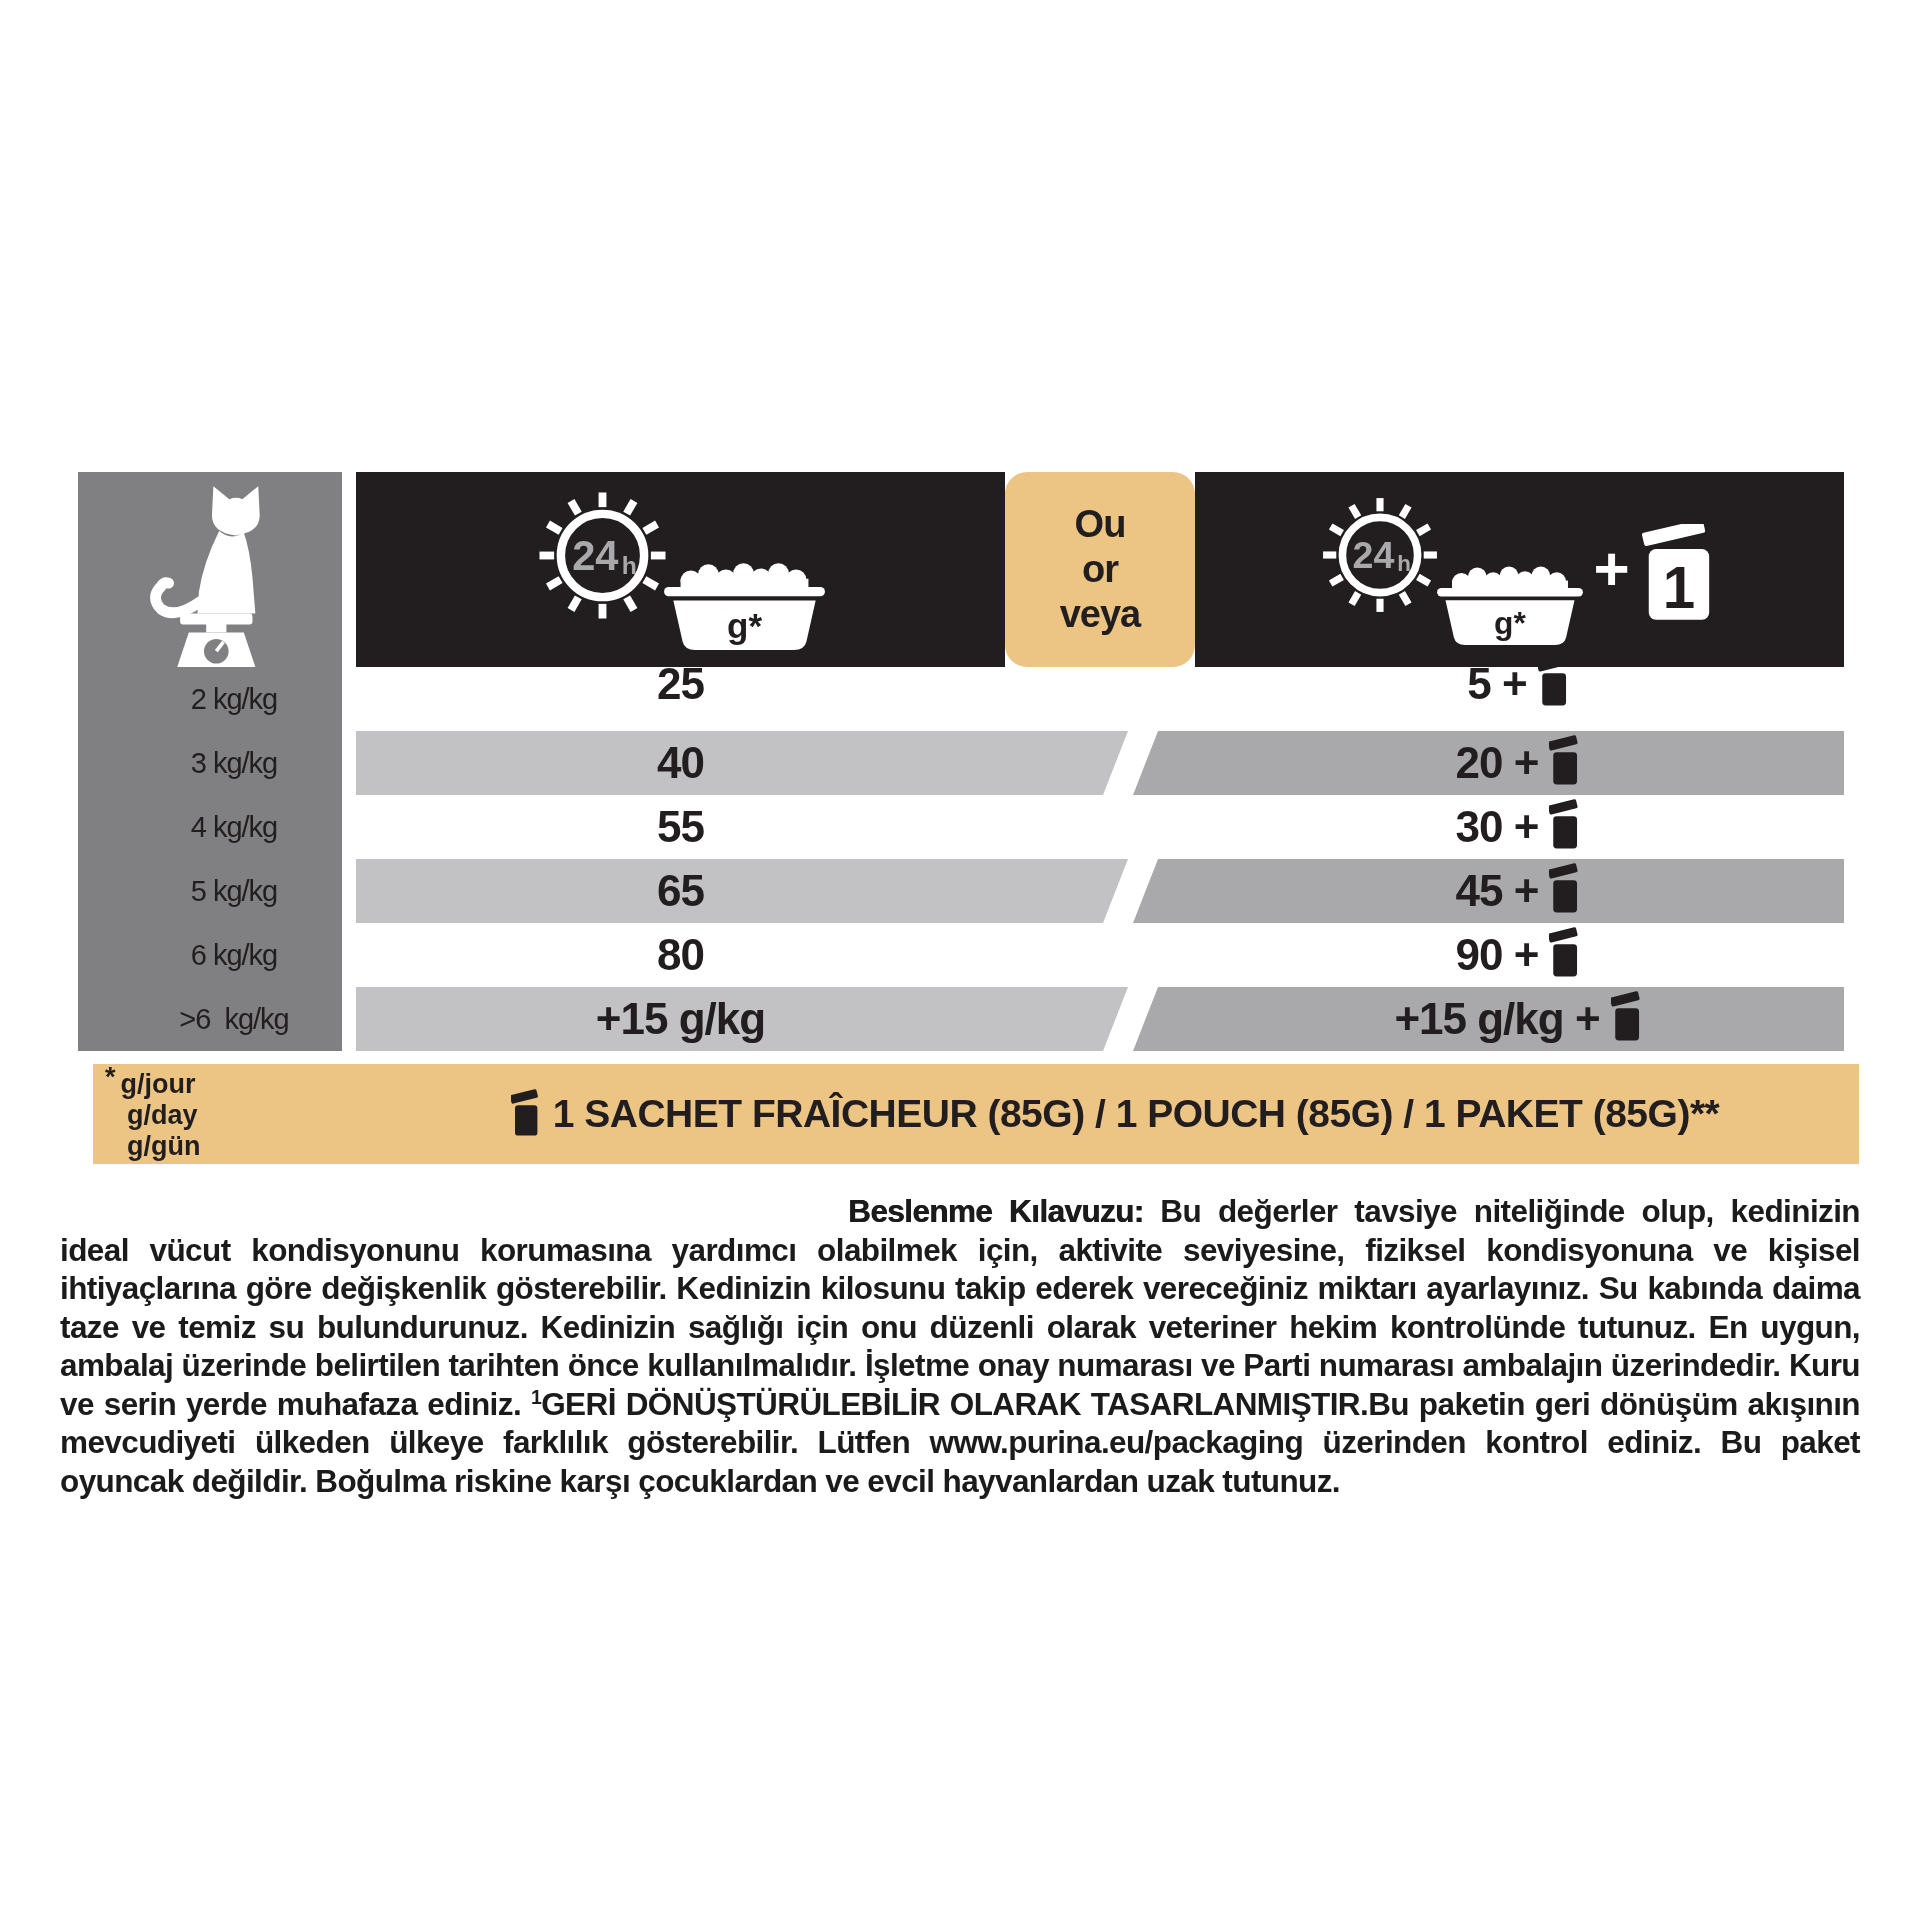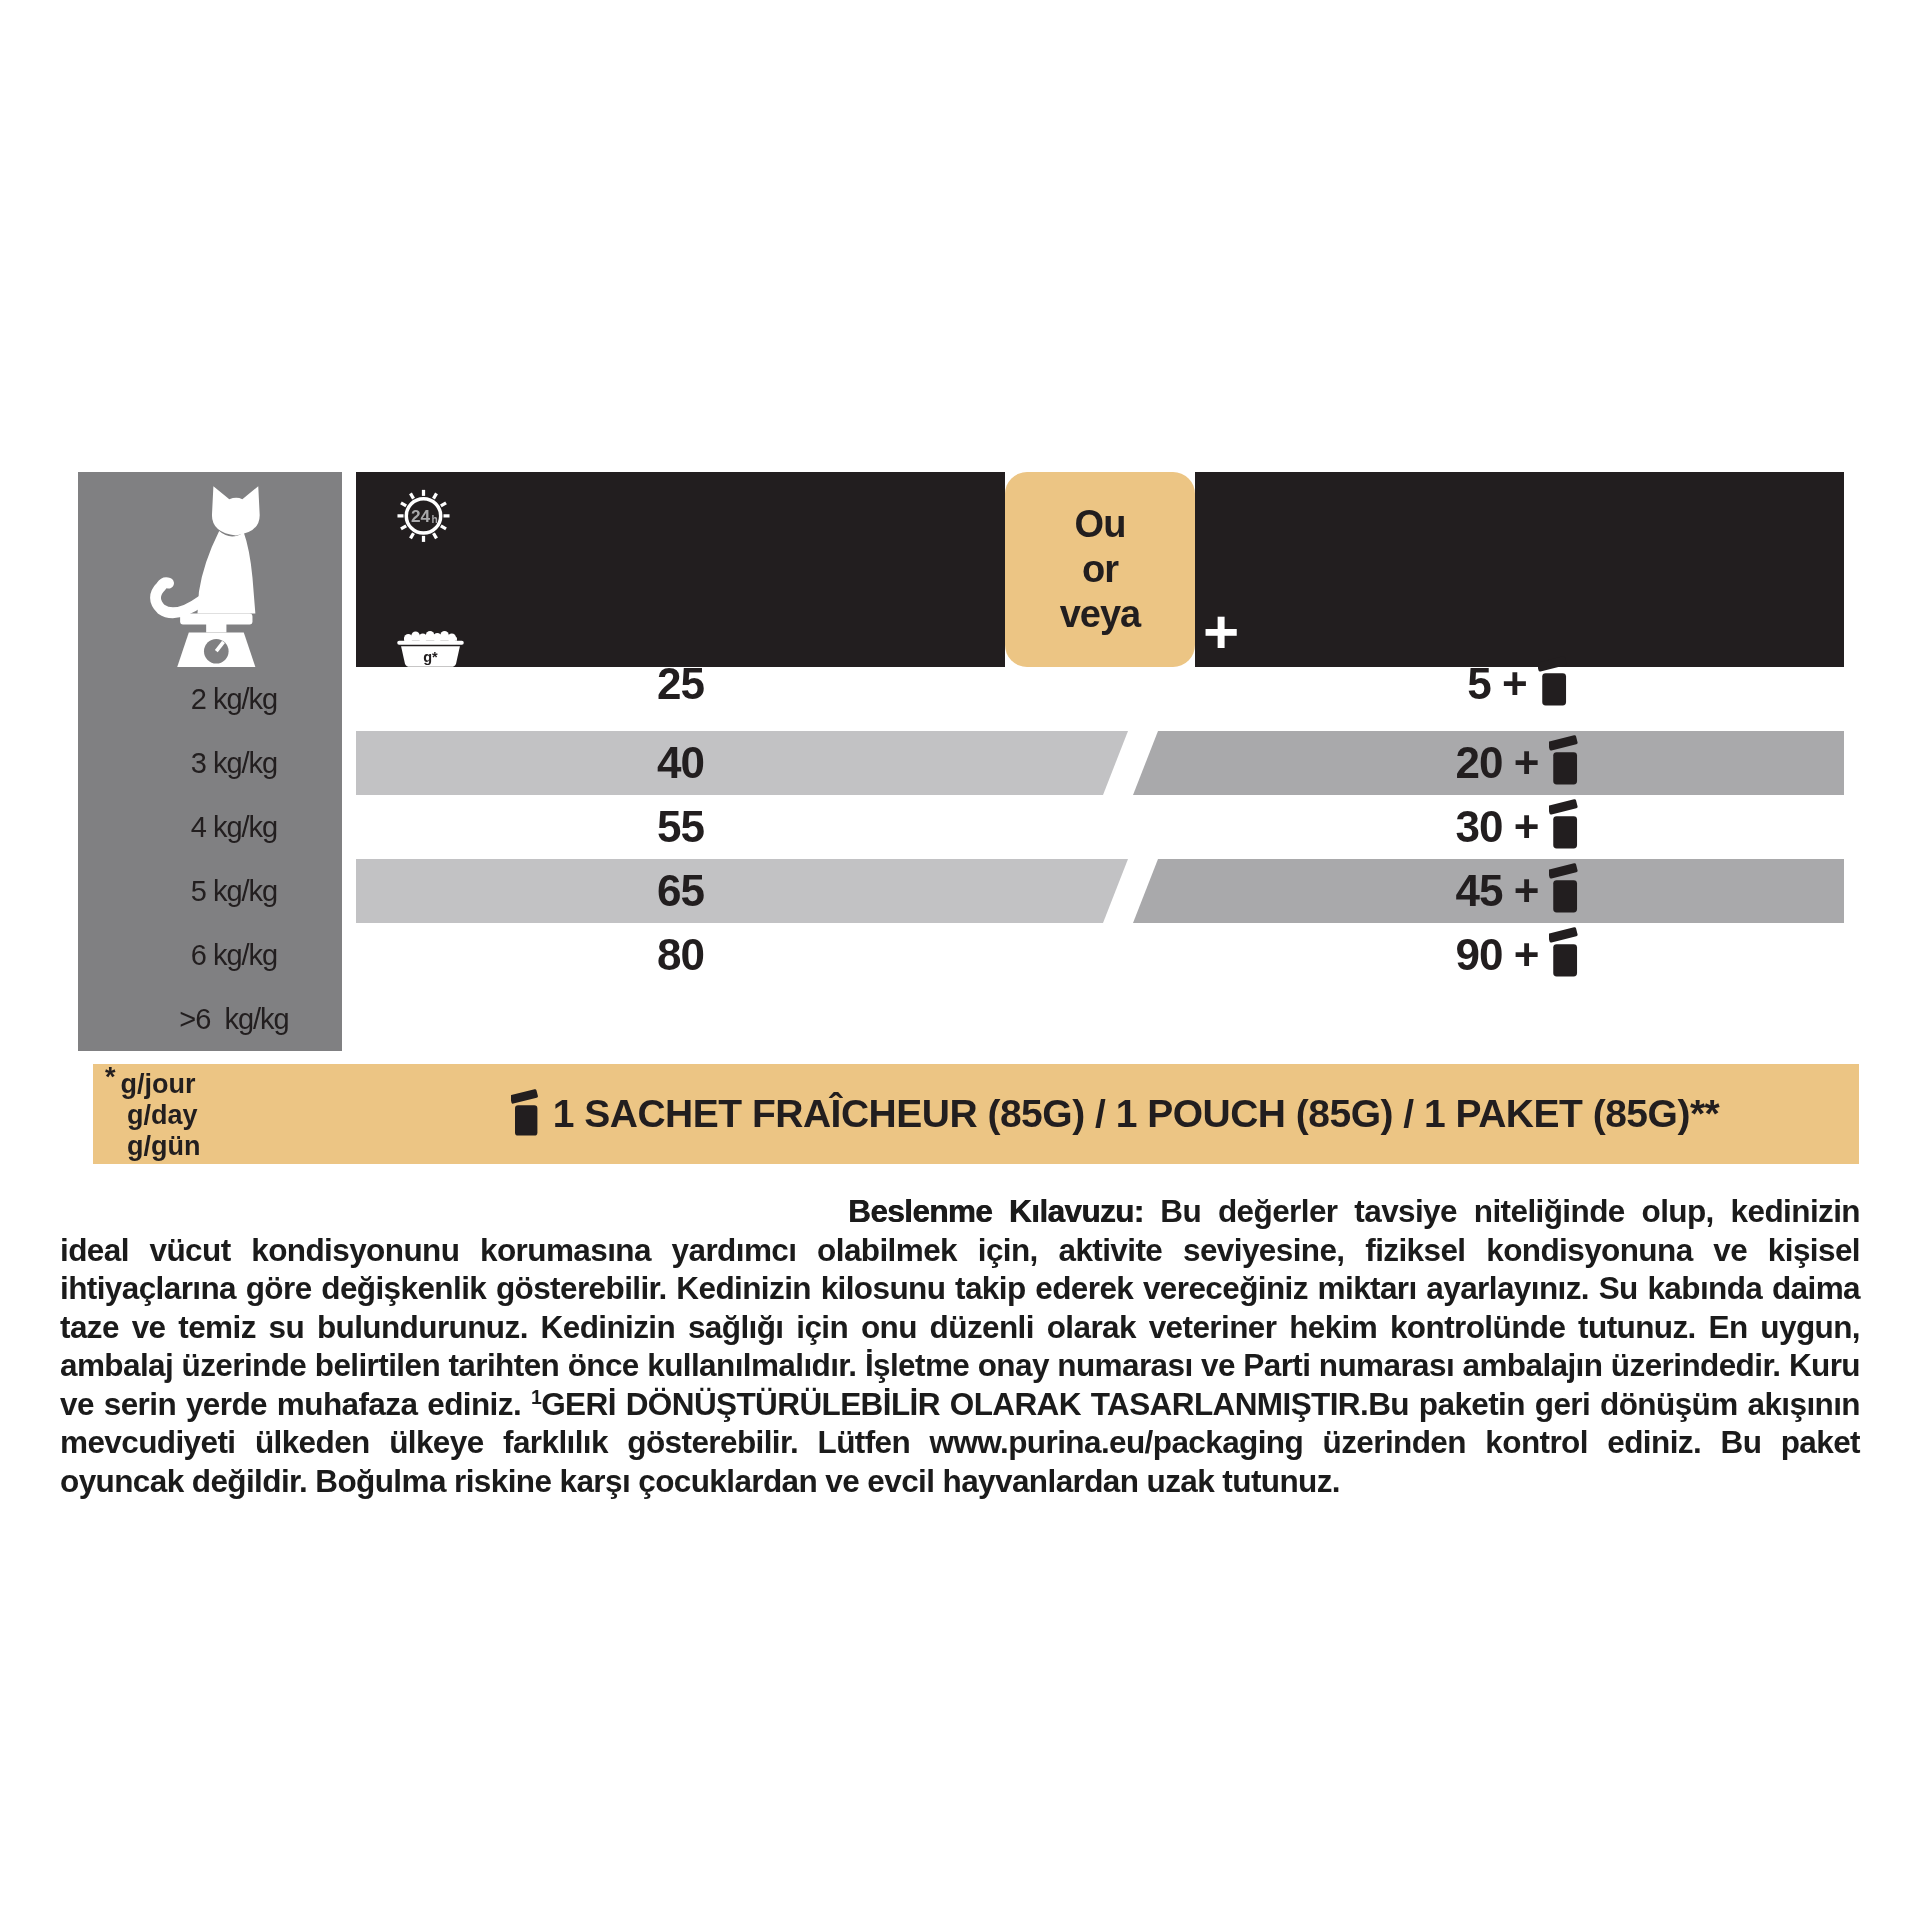--- a/index.html
+++ b/index.html
@@ -16,21 +16,21 @@
     font-family:"Liberation Sans","DejaVu Sans",sans-serif;color:var(--ink);
   }
   
   .leftcol{position:absolute;left:78px;top:472px;width:264px;height:579px;background:var(--left_gray);}
   .hdr{position:absolute;top:472px;height:195px;background:var(--ink);}
   .hdr.c1{left:356px;width:649px;}
   .hdr.c2{left:1195px;width:649px;}
   .hdr-or{position:absolute;left:1005px;top:472px;width:190px;height:195px;background:var(--tan);
     display:flex;flex-direction:column;align-items:center;justify-content:center;border-radius:22px;}
   .hdr-or div{font-size:38px;font-weight:bold;line-height:45px;letter-spacing:-1px;}
-  .hdr-group{position:absolute;inset:0;display:flex;justify-content:center;align-items:flex-start;flex-direction:column;}
+  .hdr-group{position:absolute;inset:0;display:flex;justify-content:center;align-items:flex-start;}
   
   .row{position:absolute;left:356px;width:1488px;height:64px;}
   .row .band-l{position:absolute;left:0;top:0;width:772px;height:64px;background:var(--row_gray_light);
     clip-path:polygon(0 0,100% 0,calc(100% - 25px) 100%,0 100%);display:none;}
   .row .band-r{position:absolute;left:777px;top:0;width:711px;height:64px;background:var(--row_gray_dark);
     clip-path:polygon(25px 0,100% 0,100% 100%,0 100%);display:none;}
   .row.shaded .band-l,.row.shaded .band-r{display:block;}
   .row .dry{position:absolute;left:0;top:0;width:649px;height:64px;line-height:64px;text-align:center;
     font-size:44px;font-weight:bold;letter-spacing:-1px;}
   .row .wet{position:absolute;left:839px;top:0;width:649px;height:64px;display:flex;align-items:center;
@@ -233,20 +233,32 @@
     <div class="dry">80</div>
     <div class="wet">
       <span>90 +</span>
       <svg class="pouch-s" viewBox="0 0 40 62" fill="var(--ink)">
         <rect x="1" y="7" width="34" height="11" rx="2" transform="rotate(-14 3 18)"></rect>
           <rect x="5" y="20" width="28" height="38" rx="4"></rect>
       </svg>
     </div>
   </div>
 
+  <div class="row shaded" style="top:987px">
+    <div class="band-l"></div>
+    <div class="band-r"></div>
+    <div class="dry">+15 g/kg</div>
+    <div class="wet">
+      <span>+15 g/kg +</span>
+      <svg class="pouch-s" viewBox="0 0 40 62" fill="var(--ink)">
+        <rect x="1" y="7" width="34" height="11" rx="2" transform="rotate(-14 3 18)"></rect>
+          <rect x="5" y="20" width="28" height="38" rx="4"></rect>
+      </svg>
+    </div>
+  </div>
 
   <div class="footband">
     <div class="footnote-left">
       <div><span class="ast">*</span><span>g/jour</span></div>
       <div class="l2">g/day</div>
       <div class="l2">g/gün</div>
     </div>
     <div class="sachet">
       <svg class="pouch-s" viewBox="0 0 40 62" fill="var(--ink)">
         <rect x="1" y="7" width="34" height="11" rx="2" transform="rotate(-14 3 18)"></rect>

